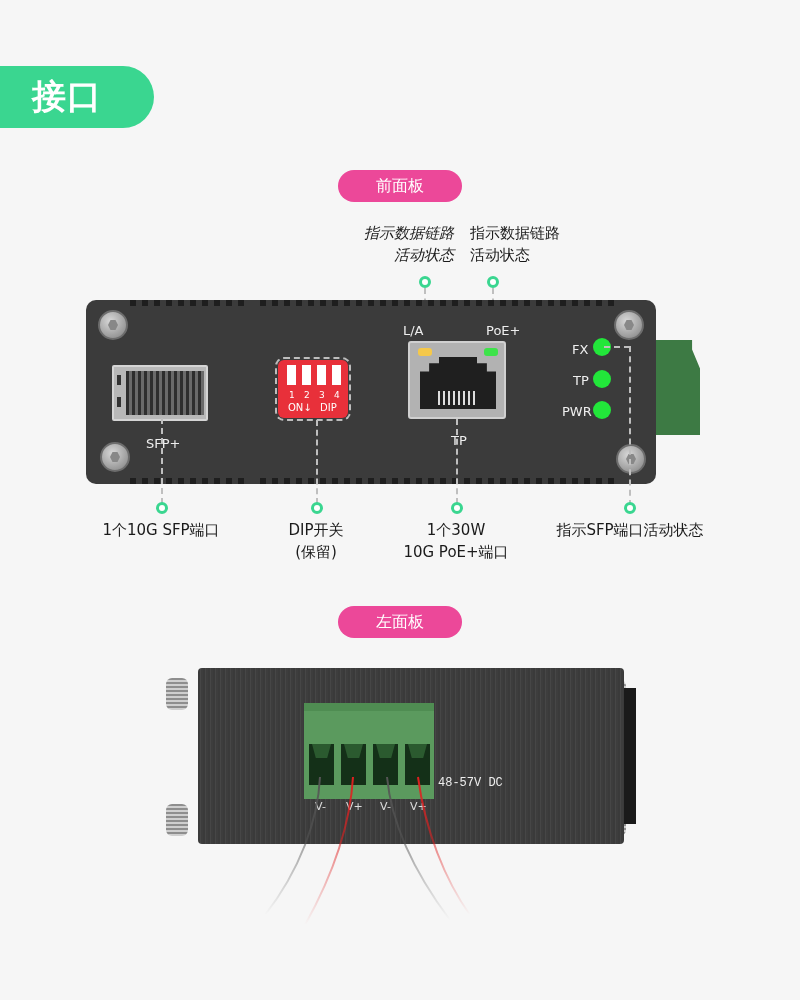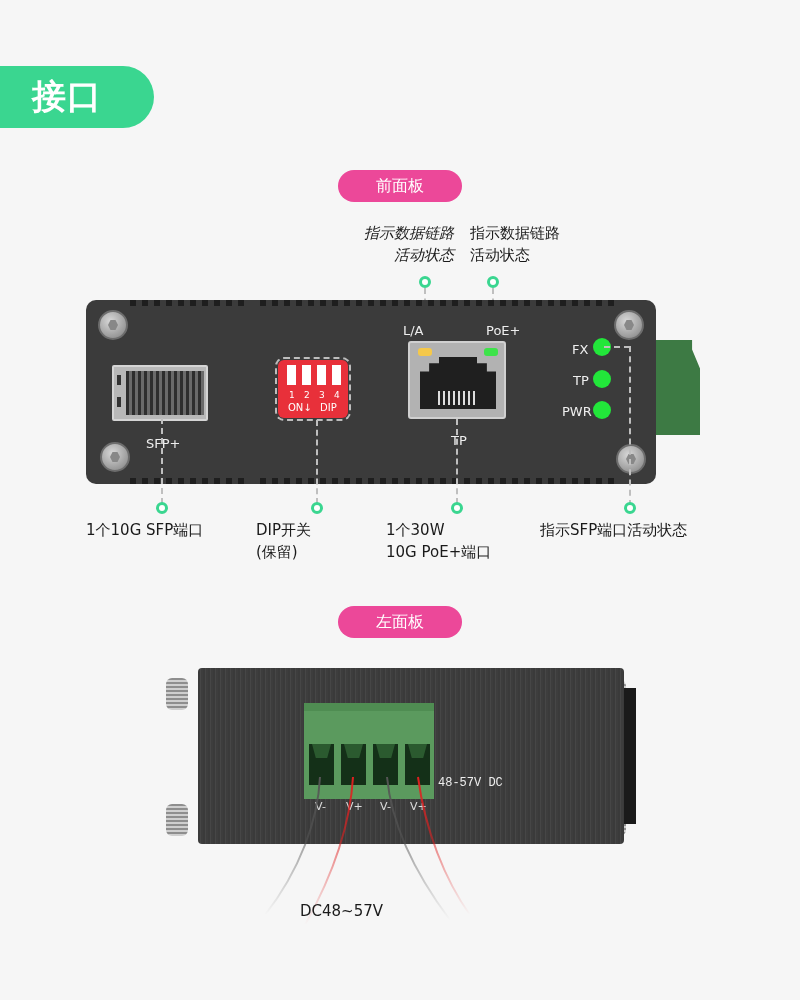--- a/index.html
+++ b/index.html
@@ -5,21 +5,21 @@
   * { box-sizing: border-box; margin: 0; padding: 0; }
   html, body { width: 800px; height: 1000px; background: #f6f6f6; overflow: hidden; }
   body { position: relative; font-family: "DejaVu Sans", "Liberation Sans", sans-serif; color: #1a1a1a; }
 
   .title-pill { position: absolute; left: 0; top: 66px; width: 154px; height: 62px; background: #3ad690; border-radius: 0 31px 31px 0; }
   .title-pill span { position: absolute; left: 32px; top: 8px; font-size: 34px; font-weight: bold; color: #fff; letter-spacing: 1px; }
 
   .section-pill { position: absolute; height: 32px; width: 124px; background: #ec4899; border-radius: 16px; color: #fff; font-size: 16px; text-align: center; line-height: 32px; }
 
   .label { position: absolute; font-size: 15px; color: #1a1a1a; line-height: 22px; white-space: nowrap; }
-  .label.center { }
+  .label.center { text-align: center; }
   .label.right { text-align: right; font-style: italic; }
 
   .dash-v { position: absolute; width: 0; border-left: 2px dashed #bfbfbf; }
   .dash-h { position: absolute; height: 0; border-top: 2px dashed #bfbfbf; }
   .dot { position: absolute; width: 12px; height: 12px; border-radius: 50%; border: 3px solid #3ad690; background: #fff; }
 
   
   .front { position: absolute; left: 86px; top: 300px; width: 570px; height: 184px; background: #3b3b3b; border-radius: 10px; }
   .fins { position: absolute; height: 6px; background: repeating-linear-gradient(90deg, #1e1e1e 0 6px, #3b3b3b 6px 12px); }
   .screw { position: absolute; width: 30px; height: 30px; border-radius: 50%; background: radial-gradient(circle at 40% 35%, #d8d8d8, #9a9a9a 70%, #777); border: 2px solid #6d6d6d; }
@@ -184,14 +184,13 @@
       <stop offset="1" stop-color="#e02020" stop-opacity="0"></stop>
     </linearGradient>
   </defs>
   <path d="M320 777 C318 820 300 870 265 915" stroke="url(#fadeG)" stroke-width="2" fill="none"></path>
   <path d="M353 777 C350 830 330 880 305 925" stroke="url(#fadeR)" stroke-width="2" fill="none"></path>
   <path d="M387 777 C392 830 420 880 450 920" stroke="url(#fadeG)" stroke-width="2" fill="none"></path>
   <path d="M418 777 C425 830 445 880 470 915" stroke="url(#fadeR)" stroke-width="2" fill="none"></path>
 </svg>
 
 <div class="label center" style="left:300px; top:900px; width:200px;">
-  <div>DC48~57V</div>
 </div>
 
 </body></html>

